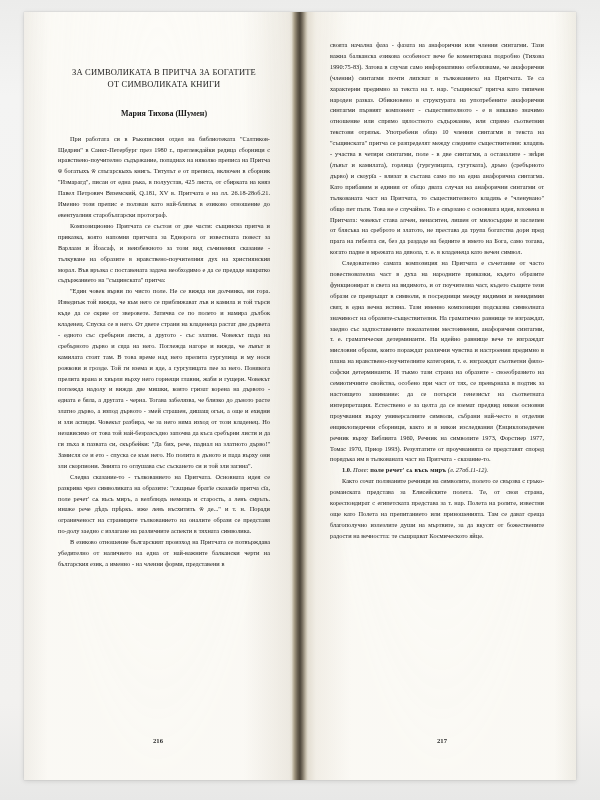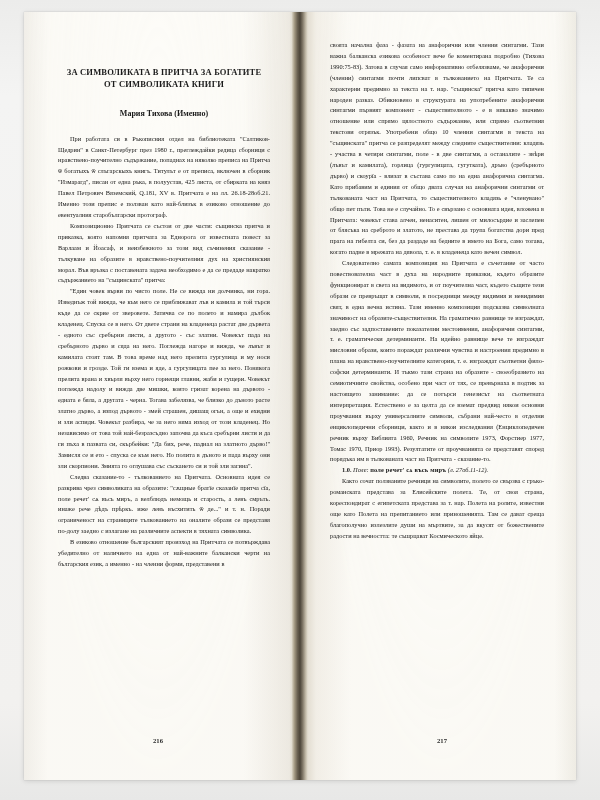--- a/index.html
+++ b/index.html
@@ -79,21 +79,21 @@
     pointer-events: none;
     background:
       radial-gradient(ellipse at 50% 18%, rgba(255,255,255,0.35), rgba(210,204,188,0.10) 70%);
     mix-blend-mode: multiply;
     opacity: 0.55;
   }
 
   
   .title {
     text-align: center;
-    font-weight: bold;
+    font-weight: normal;
     font-size: 8.5px;
     letter-spacing: 0.18px;
     line-height: 1.45;
     color: #1b1b1b;
     margin: 26px 2px 0 2px;
   }
   .author {
     text-align: center;
     font-weight: bold;
     font-size: 8px;
@@ -145,21 +145,21 @@
 <div class="scan">
   <div class="book">
 
     <div class="page page-left">
 
       <div class="title">
         <span>ЗА СИМВОЛИКАТА В ПРИТЧА ЗА БОГАТИТЕ</span><br>
         <span>ОТ СИМВОЛИКАТА КНИГИ</span>
       </div>
 
-      <div class="author">Мария Тихова (Именно)</div>
+      <div class="author">Мария Тихова (Шумен)</div>
 
       <p class="body">При работата си в Ръкописния отдел на библиотеката "Салтиков-Щедрин" в Санкт-Петербург през 1980 г., преглеждайки редица сборници с нравствено-поучително съдържание, попаднах на няколко преписа на Притча ѿ богатыхъ ѿ слъгарскыхъ книгъ. Титулът е от преписа, включен в сборник "Измарагд", писан от една ръка, в полуустав, 425 листа, от сбирката на княз Павел Петрович Вяземский, Q.181, XV в. Притчата е на лл. 26.18-28об.21. Именно този препис е ползван като най-близък в езиково отношение до евентуалния старобългарски протограф.</p>
       <p class="body">Композиционно Притчата се състои от две части: същинска притча и приказка, която напомня притчата за Еднорога от известната повест за Варлаам и Йоасаф, и неизбежното за този вид съчинения сказание - тълкуване на образите в нравствено-поучителния дух на християнския морал. Във връзка с поставената задача необходимо е да се предаде накратко съдържанието на "същинската" притча:</p>
       <p class="body">"Един човек върви по чисто поле. Не се вижда ни долчинка, ни гора. Изведнъж той вижда, че към него се приближават лъв и камила и той търси къде да се скрие от зверовете. Затичва се по полето и намира дълбок кладенец. Спуска се в него. От двете страни на кладенеца растат две дървета - едното със сребърни листи, а другото - със златни. Човекът пада на сребърното дърво и сяда на него. Поглежда нагоре и вижда, че лъвът и камилата стоят там. В това време над него прелита гургулица и му носи рожкови и гроздe. Той ги взема и яде, а гургулицата пее за него. Понякога прелита врана и хвърля върху него гориещи главни, жаби и гущери. Човекът поглежда надолу и вижда две мишки, които гризат корена на дървото - едната е бяла, а другата - черна. Тогава забелязва, че близко до дъното расте златно дърво, а изпод дървото - змей страшен, дишащ огън, а още и ехидни и зли аспиди. Човекът разбира, че за него няма изход от този кладенец. Но независимо от това той най-безразсъдно започва да къса сребърни листи и да ги пъха в пазвата си, скърбейки: "Да бих, рече, паднал на златното дърво!" Замисля се и ето - спуска се към него. Но полита в дъното и пада върху они зли скорпиони. Змията го оглушава със съскането си и той зли загина".</p>
       <p class="body">Следва сказание-то - тълкованието на Притчата. Основната идея се разкрива чрез символиката на образите: "сѫщные братїе сказанїе притча сїа, поле речет' сѧ въсь миръ, а велблюдъ немощь и старость, а левъ смръть. инаже рече дѣдъ прѣркъ. иже левъ въсхитить ѿ де..." и т. н. Поради ограниченост на страниците тълкованието на оналите образи се представя по-долу заедно с излагане на различните аспекти в тяхната символика.</p>
       <p class="body">В езиково отношение българският произход на Притчата се потвърждава убедително от наличието на една от най-важните балкански черти на българския език, а именно - на членни форми, представени в</p>
 
       <div class="folio folio-left">216</div>
     </div>
 

